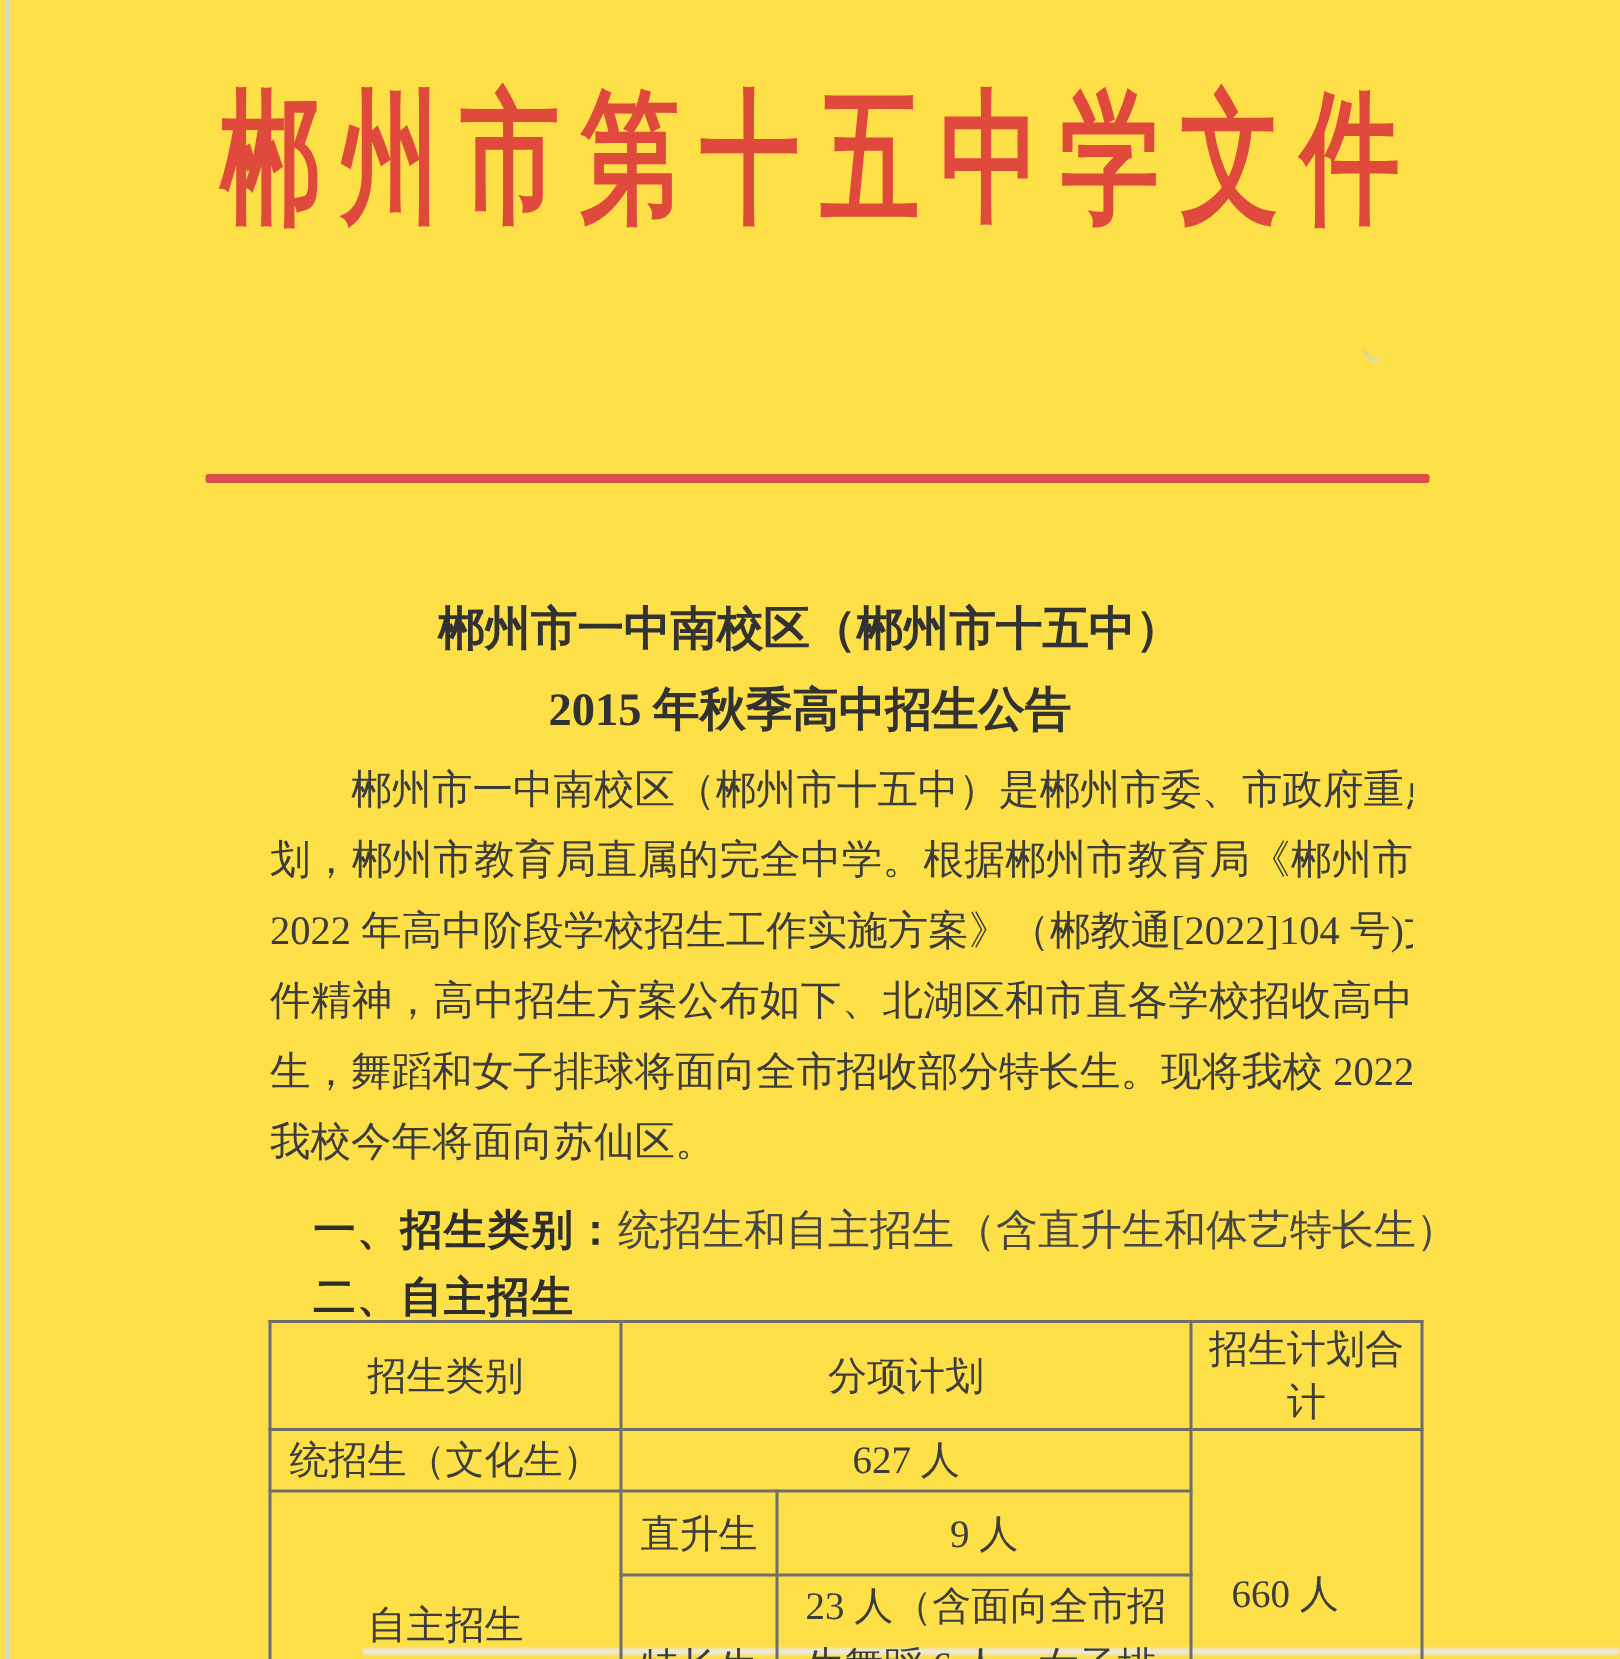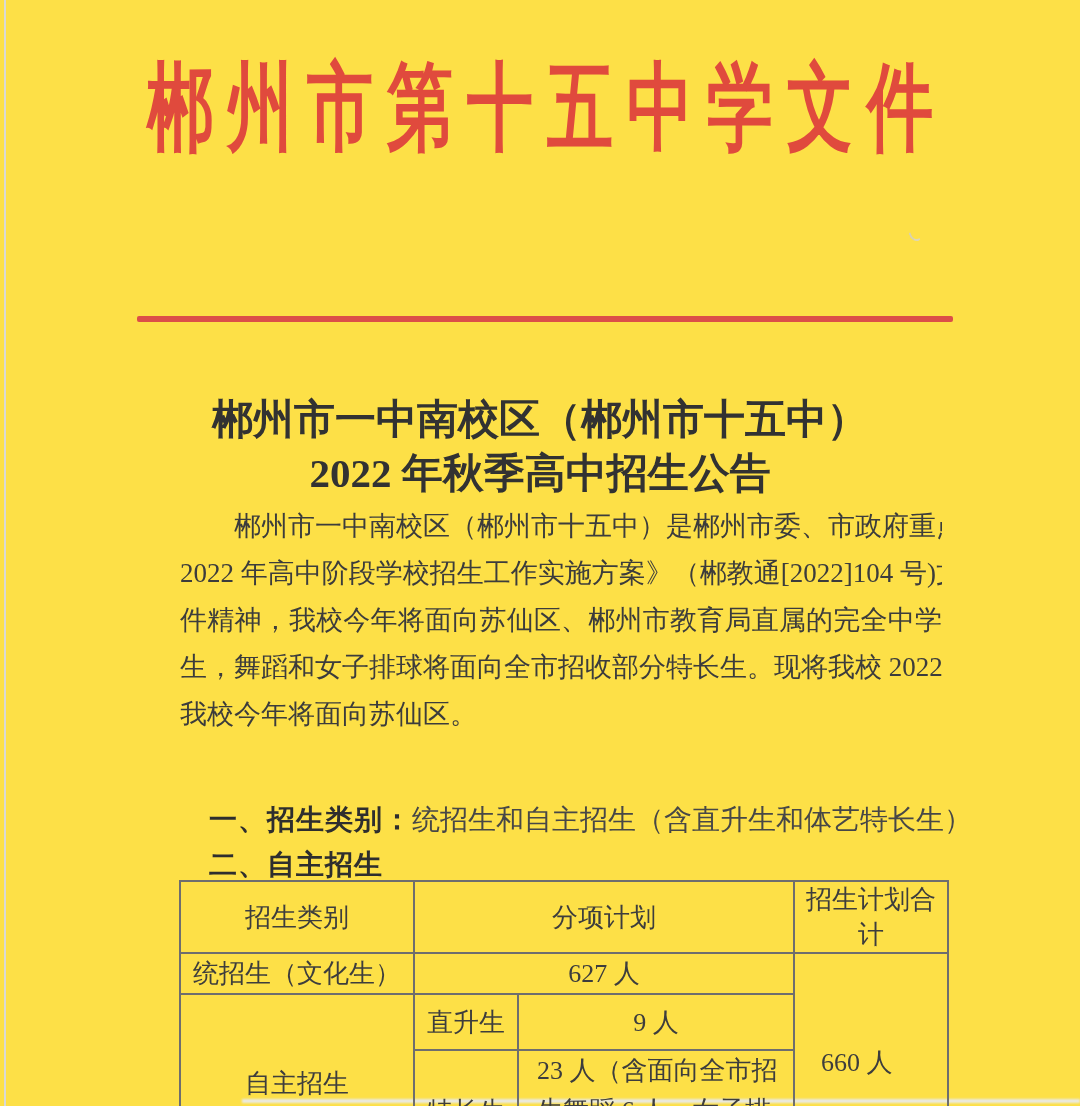--- a/index.html
+++ b/index.html
@@ -60,21 +60,21 @@
     background: #dc4e48;
     border-radius: 2px;
   }
   
   .doc-title {
     position: absolute;
     top: 392px; left: 0;
     width: 100%;
     text-align: center;
     font-weight: bold;
-    font-size: 41px;
+    font-size: 31px;
     line-height: 54px;
     color: #323232;
   }
   
   .intro {
     position: absolute;
     top: 503px; left: 180px;
     width: 762px;
     font-size: 27px;
     line-height: 47px;
@@ -148,27 +148,28 @@
   <div class="scan-edge"></div>
   <div class="speck"></div>
   <div class="bottom-smudge"></div>
 
   <div class="letterhead">郴州市第十五中学文件</div>
 
   <div class="red-rule"></div>
 
   <div class="doc-title">
     <div>郴州市一中南校区（郴州市十五中）</div>
-    <div>2022 年秋季高中招生公告</div>
+    <div>2015 年秋季高中招生公告</div>
   </div>
 
   <div class="intro">
     <div class="para-line first">郴州市一中南校区（郴州市十五中）是郴州市委、市政府重点规</div>
+    <div class="para-line">划，郴州市教育局直属的完全中学。根据郴州市教育局《郴州市</div>
     <div class="para-line">2022 年高中阶段学校招生工作实施方案》（郴教通[2022]104 号)文</div>
-    <div class="para-line">件精神，我校今年将面向苏仙区、郴州市教育局直属的完全中学</div>
+    <div class="para-line">件精神，高中招生方案公布如下、北湖区和市直各学校招收高中</div>
     <div class="para-line">生，舞蹈和女子排球将面向全市招收部分特长生。现将我校 2022 年</div>
     <div class="para-line last">我校今年将面向苏仙区。</div>
   </div>
 
   <div class="section s1">
     <span class="sec-label">一、招生类别：</span><span class="sec-body">统招生和自主招生（含直升生和体艺特长生）</span>
   </div>
 
   <div class="section s2">
     <span class="sec-label">二、自主招生</span>

